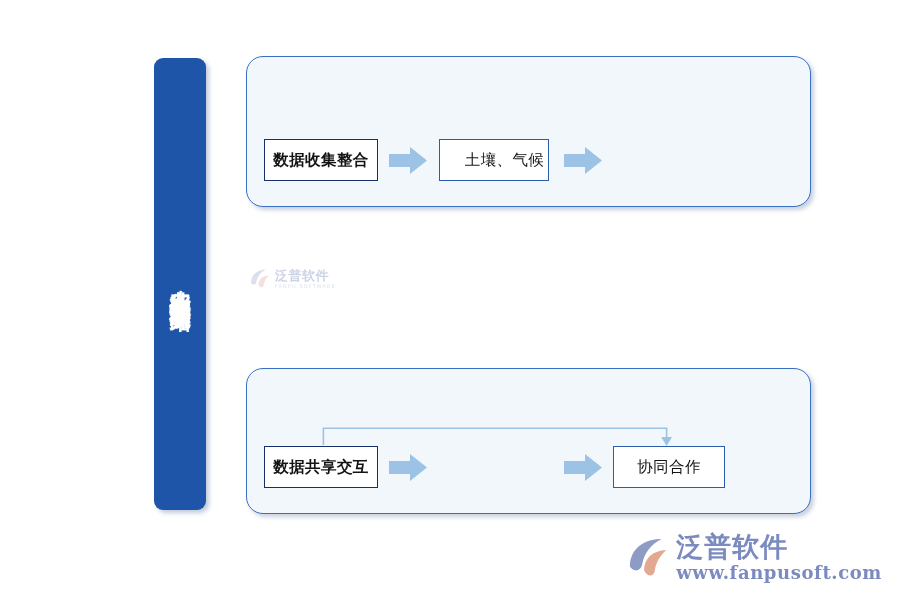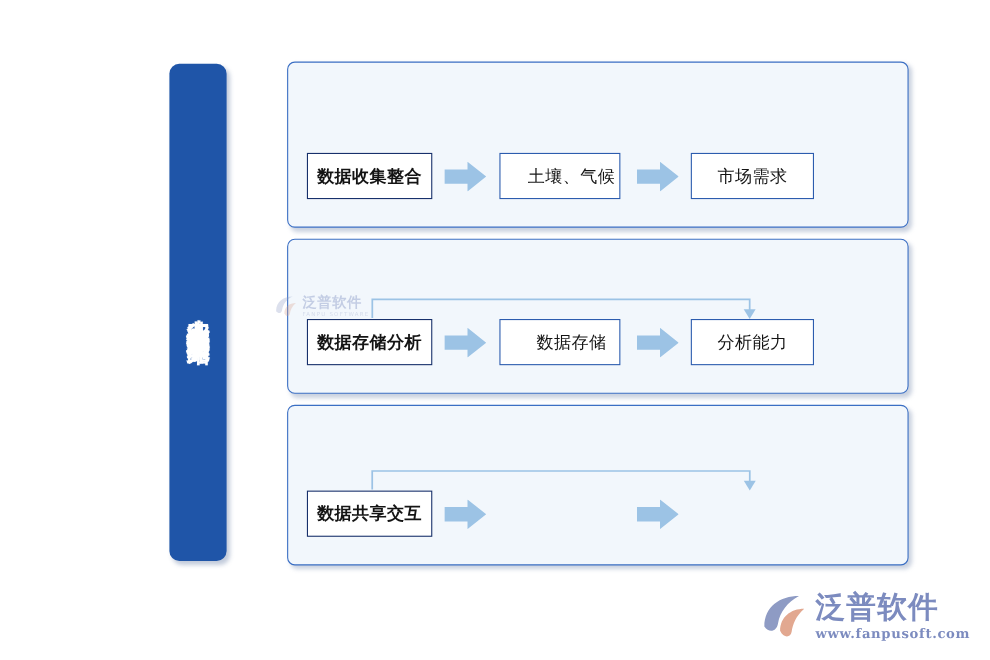--- a/index.html
+++ b/index.html
@@ -45,25 +45,25 @@
     line-height: 1.26;
     letter-spacing: 1.5px;
     text-align: center;
     font-family: "DejaVu Sans", "Liberation Sans", sans-serif;
     text-shadow: 0 0 1px rgba(255,255,255,0.35);
   }
 
   
   .panel {
     position: absolute;
-    left: 261px;
+    left: 246px;
     width: 565px;
     background: #F2F7FC;
     border: 1.6px solid #3B6FC4;
-    border-radius: 7px;
+    border-radius: 17px;
     box-shadow: 3px 3px 4px rgba(120,140,175,0.40);
     box-sizing: border-box;
   }
   #panel-0 { top: 56px;  height: 151px; }
   #panel-1 { top: 217px; height: 141px; }
   #panel-2 { top: 368px; height: 146px; text-align: right; }
 
   
   .connector {
     position: absolute;
@@ -172,21 +172,21 @@
   .brand-mark { width: 42px; height: 42px; flex: none; }
   .brand-text { display: flex; flex-direction: column; line-height: 1; }
   .brand-cn {
     font-size: 27px;
     font-weight: 700;
     color: #7C8BBF;
     letter-spacing: 1px;
     font-family: "DejaVu Sans", "Liberation Sans", sans-serif;
   }
   .brand-url {
-    font-size: 12px;
+    font-size: 18px;
     color: #7C8BBF;
     letter-spacing: 0.6px;
     margin-top: 4px;
     font-family: "DejaVu Serif", "Liberation Serif", serif;
     font-weight: 700;
   }
 </style>
 </head>
 <body>
 
@@ -203,63 +203,42 @@
         <svg viewBox="0 0 38 27" xmlns="http://www.w3.org/2000/svg">
           <polygon points="0,7 21,7 21,0 38,13.5 21,27 21,20 0,20" fill="currentColor"></polygon>
         </svg>
       </div>
       <div class="step-box b1">土壤、气候</div>
       <div class="block-arrow a1">
         <svg viewBox="0 0 38 27" xmlns="http://www.w3.org/2000/svg">
           <polygon points="0,7 21,7 21,0 38,13.5 21,27 21,20 0,20" fill="currentColor"></polygon>
         </svg>
       </div>
-      <div class="step-box b2">市场需求</div>
     </div>
   </div>
 
-  <div class="panel" id="panel-1">
-    <svg class="connector" viewBox="0 0 495 141" xmlns="http://www.w3.org/2000/svg">
-      <path d="M 74 72 L 74 55 L 422 55 L 422 66" fill="none" stroke="#9CC3E5" stroke-width="1.6"></path>
-      <polygon points="416.5,64 427.5,64 422,73" fill="#9CC3E5"></polygon>
-    </svg>
-    <div class="strip">
-      <div class="step-box b0">数据存储分析</div>
-      <div class="block-arrow a0">
-        <svg viewBox="0 0 38 27" xmlns="http://www.w3.org/2000/svg">
-          <polygon points="0,7 21,7 21,0 38,13.5 21,27 21,20 0,20" fill="currentColor"></polygon>
-        </svg>
-      </div>
-      <div class="step-box b1">数据存储</div>
-      <div class="block-arrow a1">
-        <svg viewBox="0 0 38 27" xmlns="http://www.w3.org/2000/svg">
-          <polygon points="0,7 21,7 21,0 38,13.5 21,27 21,20 0,20" fill="currentColor"></polygon>
-        </svg>
-      </div>
-      <div class="step-box b2">分析能力</div>
-    </div>
-  </div>
 
   <div class="panel" id="panel-2">
     <svg class="connector" viewBox="0 0 495 146" xmlns="http://www.w3.org/2000/svg">
       <path d="M 74 77 L 74 60 L 422 60 L 422 71" fill="none" stroke="#9CC3E5" stroke-width="1.6"></path>
       <polygon points="416.5,69 427.5,69 422,78" fill="#9CC3E5"></polygon>
     </svg>
     <div class="strip">
       <div class="step-box b0">数据共享交互</div>
       <div class="block-arrow a0">
         <svg viewBox="0 0 38 27" xmlns="http://www.w3.org/2000/svg">
           <polygon points="0,7 21,7 21,0 38,13.5 21,27 21,20 0,20" fill="currentColor"></polygon>
         </svg>
       </div>
       <div class="block-arrow a1">
         <svg viewBox="0 0 38 27" xmlns="http://www.w3.org/2000/svg">
           <polygon points="0,7 21,7 21,0 38,13.5 21,27 21,20 0,20" fill="currentColor"></polygon>
         </svg>
       </div>
+      <div class="step-box b2">协同合作</div>
     </div>
   </div>
 
   <div class="watermark">
     <svg class="wm-mark" viewBox="0 0 44 44" xmlns="http://www.w3.org/2000/svg">
       <path d="M4 30 C4 12 18 3 34 3 C24 8 17 16 15 27 C14 33 9 36 4 30 Z" fill="#8E9BC4"></path>
       <path d="M19 34 C19 22 28 15 40 15 C33 21 30 28 29 35 C28 40 22 40 19 34 Z" fill="#D8A08C"></path>
     </svg>
     <span class="wm-txt">
       <span class="wm-cn">泛普软件</span>

